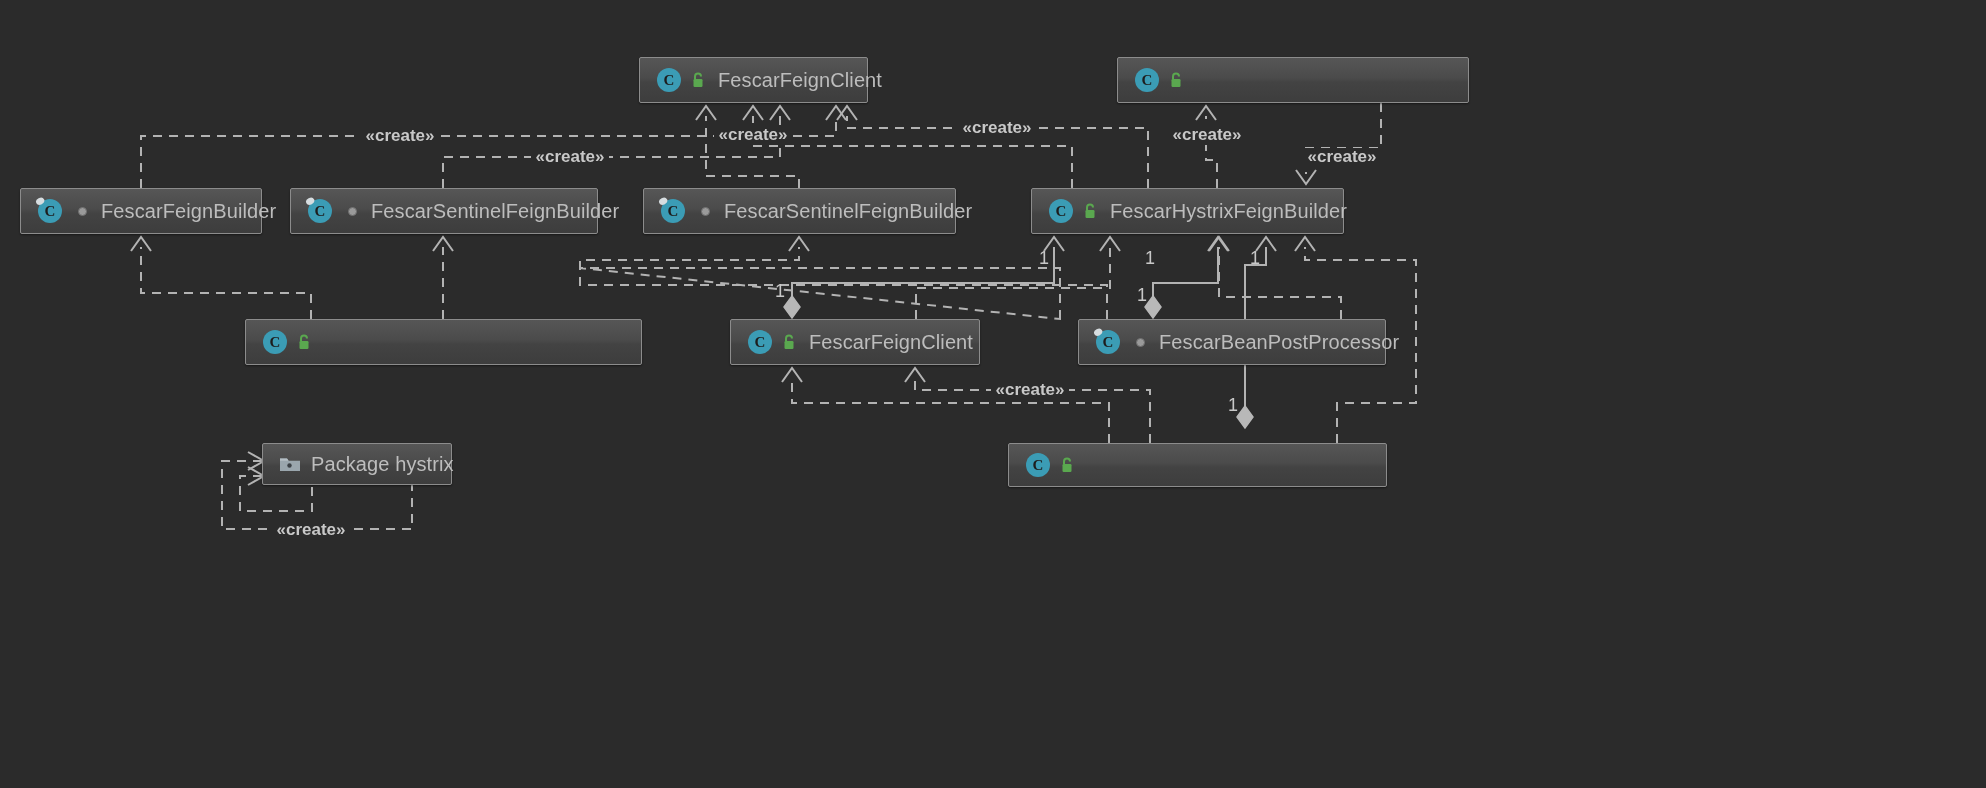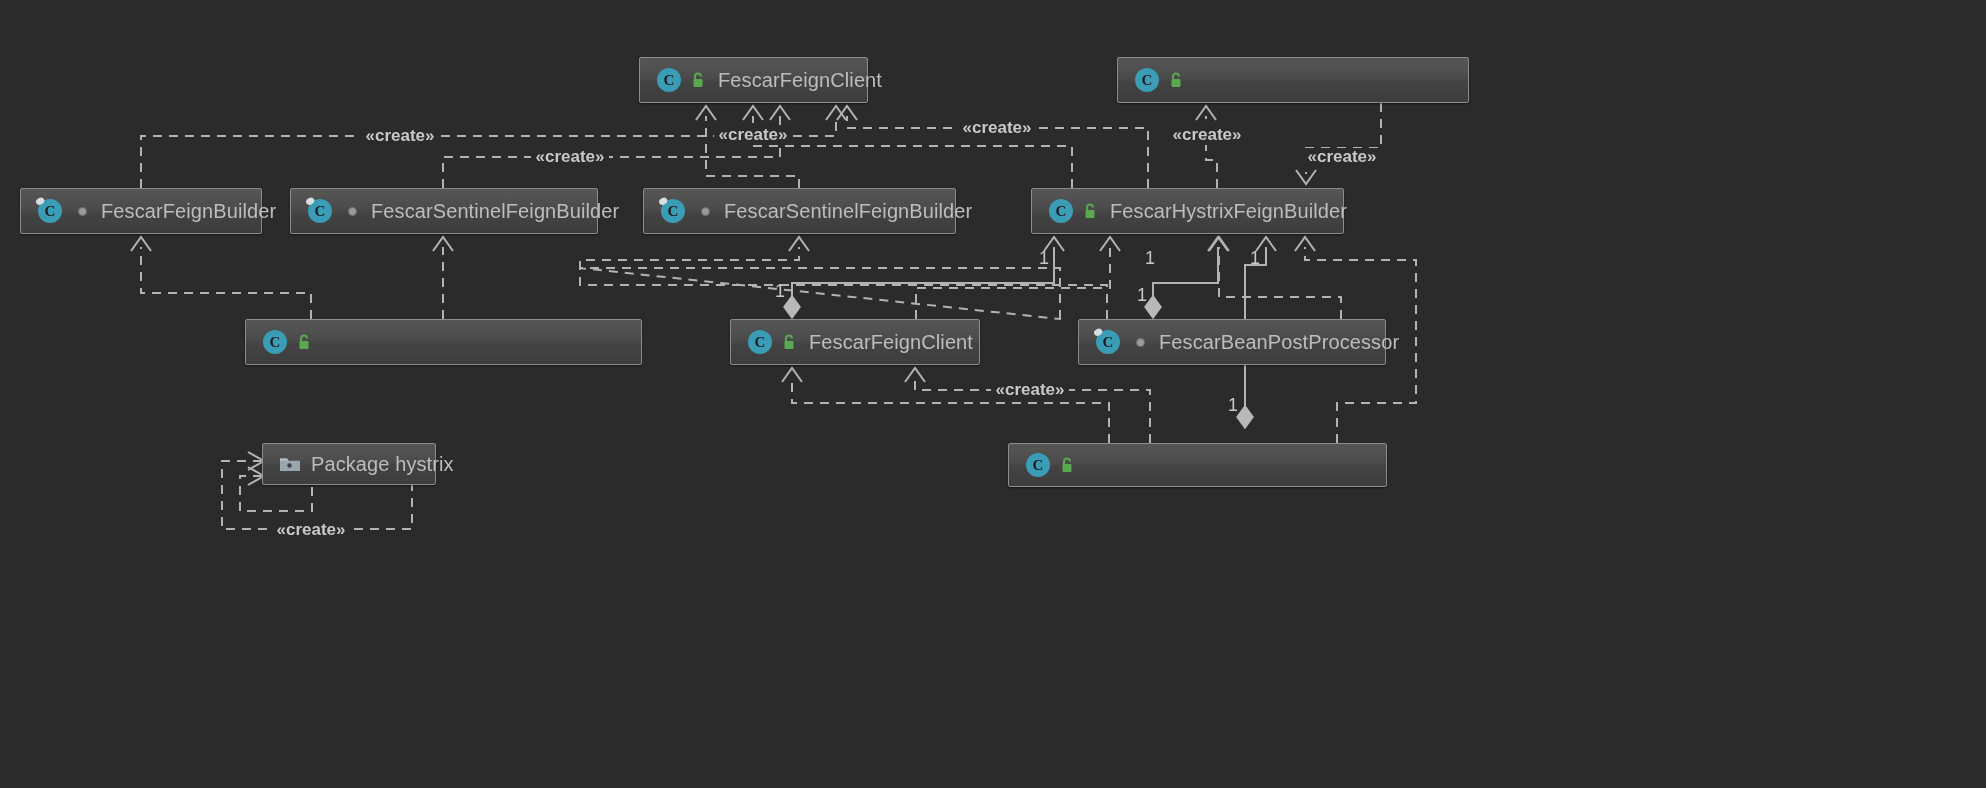--- a/index.html
+++ b/index.html
@@ -355,21 +355,21 @@
       <svg class="pin-mark" viewBox="0 0 11 11">
         <ellipse cx="5.2" cy="4.2" rx="4.3" ry="3.4" fill="#d7dde0" transform="rotate(-28 5.2 4.2)"></ellipse>
       </svg>
     </span>
     <span class="dot-icon">
         <span></span>
       </span>
     <span class="node-label">FescarBeanPostProcessor</span>
   </div>
 
-  <div class="uml-node" style="left:262px; top:443px; width:174px; height:42px;">
+  <div class="uml-node" style="left:262px; top:443px; width:190px; height:42px;">
     <svg class="folder-icon" viewBox="0 0 22 18">
       <path d="M1 3.5 h7 l1.6 2.2 H21 V16 H1 Z" fill="#9aa6ad"></path>
       <path d="M1 3.5 h7 l1.6 2.2 H1 Z" fill="#b4bec4"></path>
       <circle cx="10.5" cy="10.5" r="2.2" fill="#3c4247"></circle>
     </svg>
     <span class="node-label">Package hystrix</span>
   </div>
 
   <div class="uml-node" style="left:1008px; top:443px; width:379px; height:44px;">
     <span class="icon-wrap">

